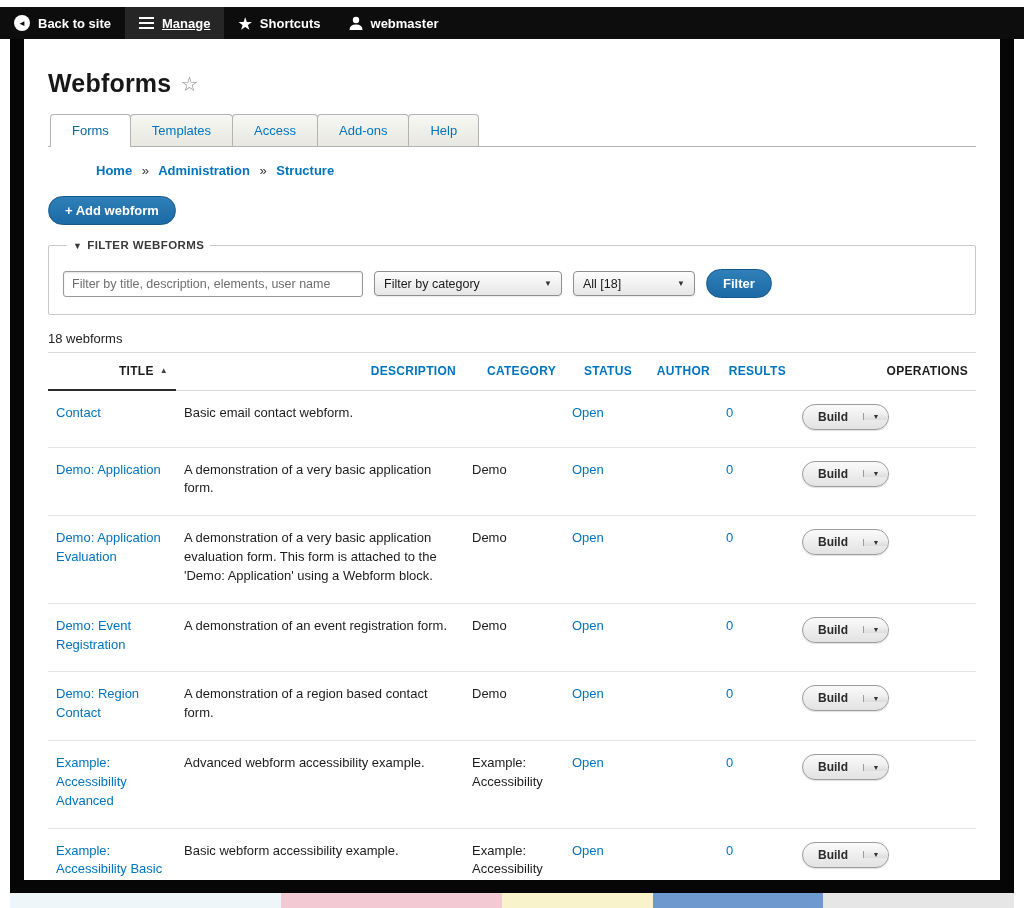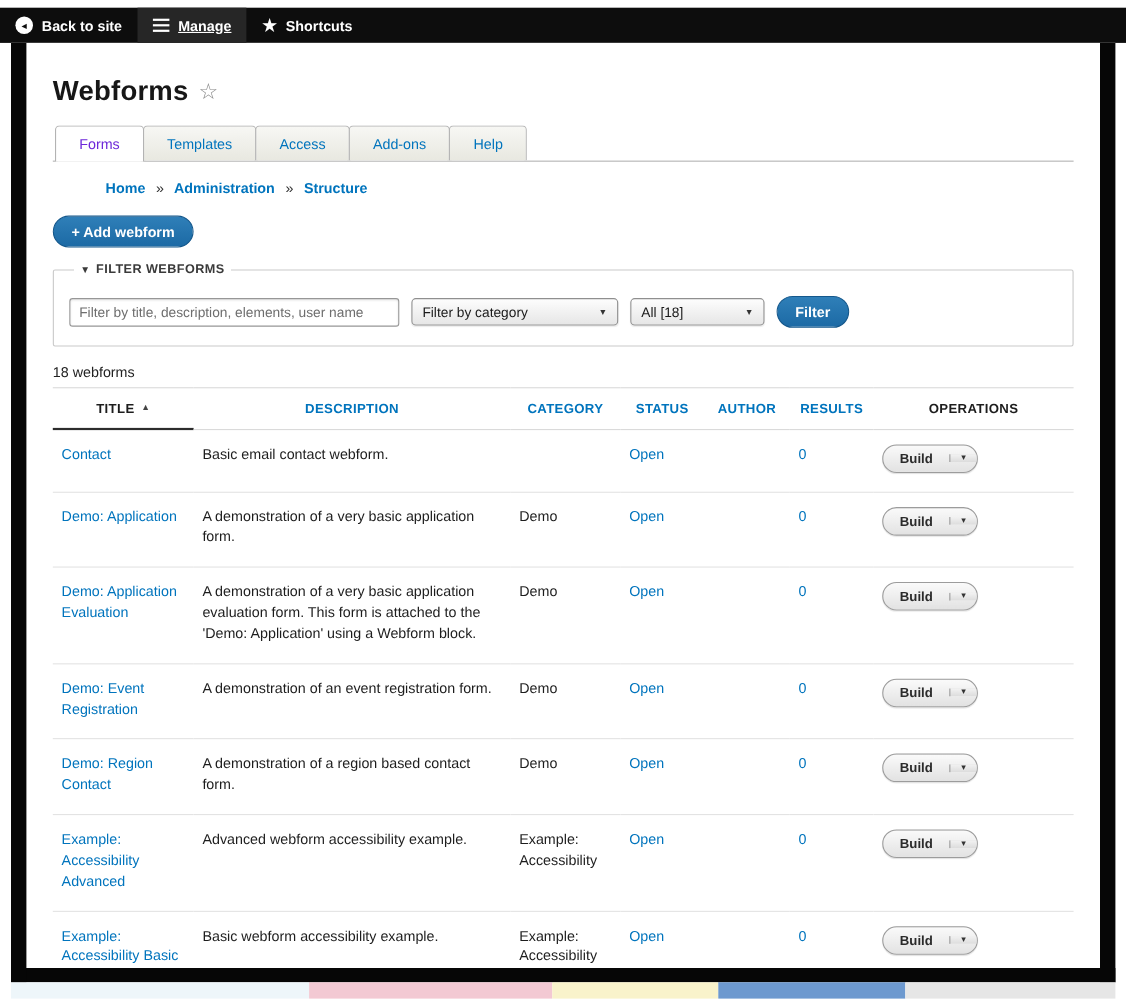--- a/index.html
+++ b/index.html
@@ -27,21 +27,21 @@
   
   .page-title-row { display:flex; align-items:center; margin-top:12px; }
   h1 { font-size:25px; font-weight:bold; color:#171717; letter-spacing:.2px; }
   .fav-star { font-size:20px; color:#8a8a8a; margin-left:9px; cursor:pointer; }
 
   
   .tabs { list-style:none; display:flex; margin-top:16px; border-bottom:1px solid #b3b3b3; padding-left:2px; }
   .tab { padding:8px 21px; font-size:13px; color:#0074bd; cursor:pointer;
     background:linear-gradient(#f7f7f4,#e8e8e0); border:1px solid #b3b3b3; border-bottom:none;
     border-radius:4px 4px 0 0; margin-right:-1px; margin-bottom:0; position:relative; }
-  .tab.active { background:#fff; color:#6d28d9; margin-bottom:-1px; padding-bottom:9px; z-index:2; }
+  .tab.active { background:#fff; color:#0369a1; margin-bottom:-1px; padding-bottom:9px; z-index:2; }
 
   
   .breadcrumb { margin-top:16px; font-size:13px; font-weight:bold;padding-left:48px; }
   .breadcrumb a { color:#0074bd; text-decoration:none; cursor:pointer; }
   .breadcrumb .sep { color:#333; margin:0 6px; font-weight:normal; }
 
   
   .btn-primary { display:inline-block; background:linear-gradient(#2f7fb8,#1c6aa5); color:#fff;
     border:1px solid #15588c; border-radius:15px; font-family:inherit; font-size:13px; font-weight:bold;
     padding:6px 16px; cursor:pointer; }
@@ -59,21 +59,21 @@
   .select { display:inline-flex; align-items:center; justify-content:space-between; gap:8px; height:25px;
     padding:0 9px; border:1px solid #8f8f8f; border-radius:4px; background:linear-gradient(#fdfdfd,#e6e6e6);
     font-size:12.5px; color:#1a1a1a; cursor:pointer; box-shadow:0 1px 1px rgba(0,0,0,.08); }
   .select .caret { font-size:8px; color:#333; }
   .select.w-category { width:188px; }
   .select.w-state { width:122px; }
 
   
   .count { margin:16px 0 6px 0; font-size:13px; color:#222; }
   table { width:100%; border-collapse:collapse; table-layout:fixed; }
-  th { text-align:center; font-size:12px; font-weight:bold; text-transform:uppercase; letter-spacing:.3px;
+  th { text-align:right; font-size:12px; font-weight:bold; text-transform:uppercase; letter-spacing:.3px;
     padding:11px 8px; border-top:1px solid #dadada; border-bottom:1px solid #dadada; color:#0074bd; cursor:pointer;margin-left:44px; }
   th.th-title { color:#1d1d1d; border-bottom:2px solid #2c2c2c; }
   th.th-plain { color:#1d1d1d; cursor:default; }
   th .sort { font-size:8px; color:#444; margin-left:6px; vertical-align:2px; }
   td { padding:13px 8px 17px 8px; font-size:13px; vertical-align:top; border-bottom:1px solid #e3e3e3;
     line-height:1.45; color:#1d1d1d; }
   td a { color:#0074bd; text-decoration:none; cursor:pointer; }
 
   
   .dropbutton { display:inline-flex; align-items:center; border:1px solid #9c9c9c; border-radius:13px;
@@ -100,20 +100,27 @@
     <span class="hamburger">
         <i></i>
         <i></i>
         <i></i>
       </span>
     <span class="tb-label underline">Manage</span>
   </button>
   <button class="tb-item">
     <span class="tb-star">★</span>
     <span class="tb-label">Shortcuts</span>
+  </button>
+  <button class="tb-item">
+    <svg width="14" height="15" viewBox="0 0 14 15">
+      <circle cx="7" cy="4" r="3.2" fill="#fff"></circle>
+      <path d="M0.5 14 Q0.5 8.5 7 8.5 Q13.5 8.5 13.5 14 Z" fill="#fff"></path>
+    </svg>
+    <span class="tb-label">webmaster</span>
   </button>
 </div>
 
 <div class="frame">
   <div class="content">
 
     <div class="page-title-row">
       <h1>Webforms</h1>
       <span class="fav-star">☆</span>
     </div>

